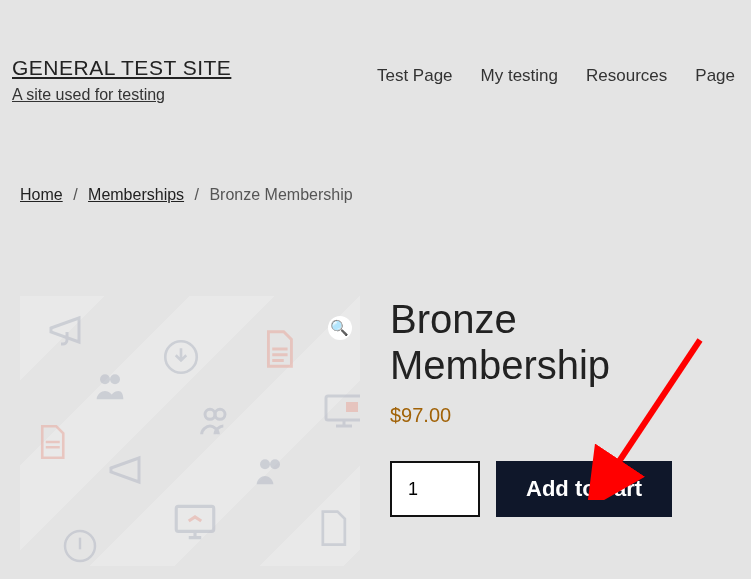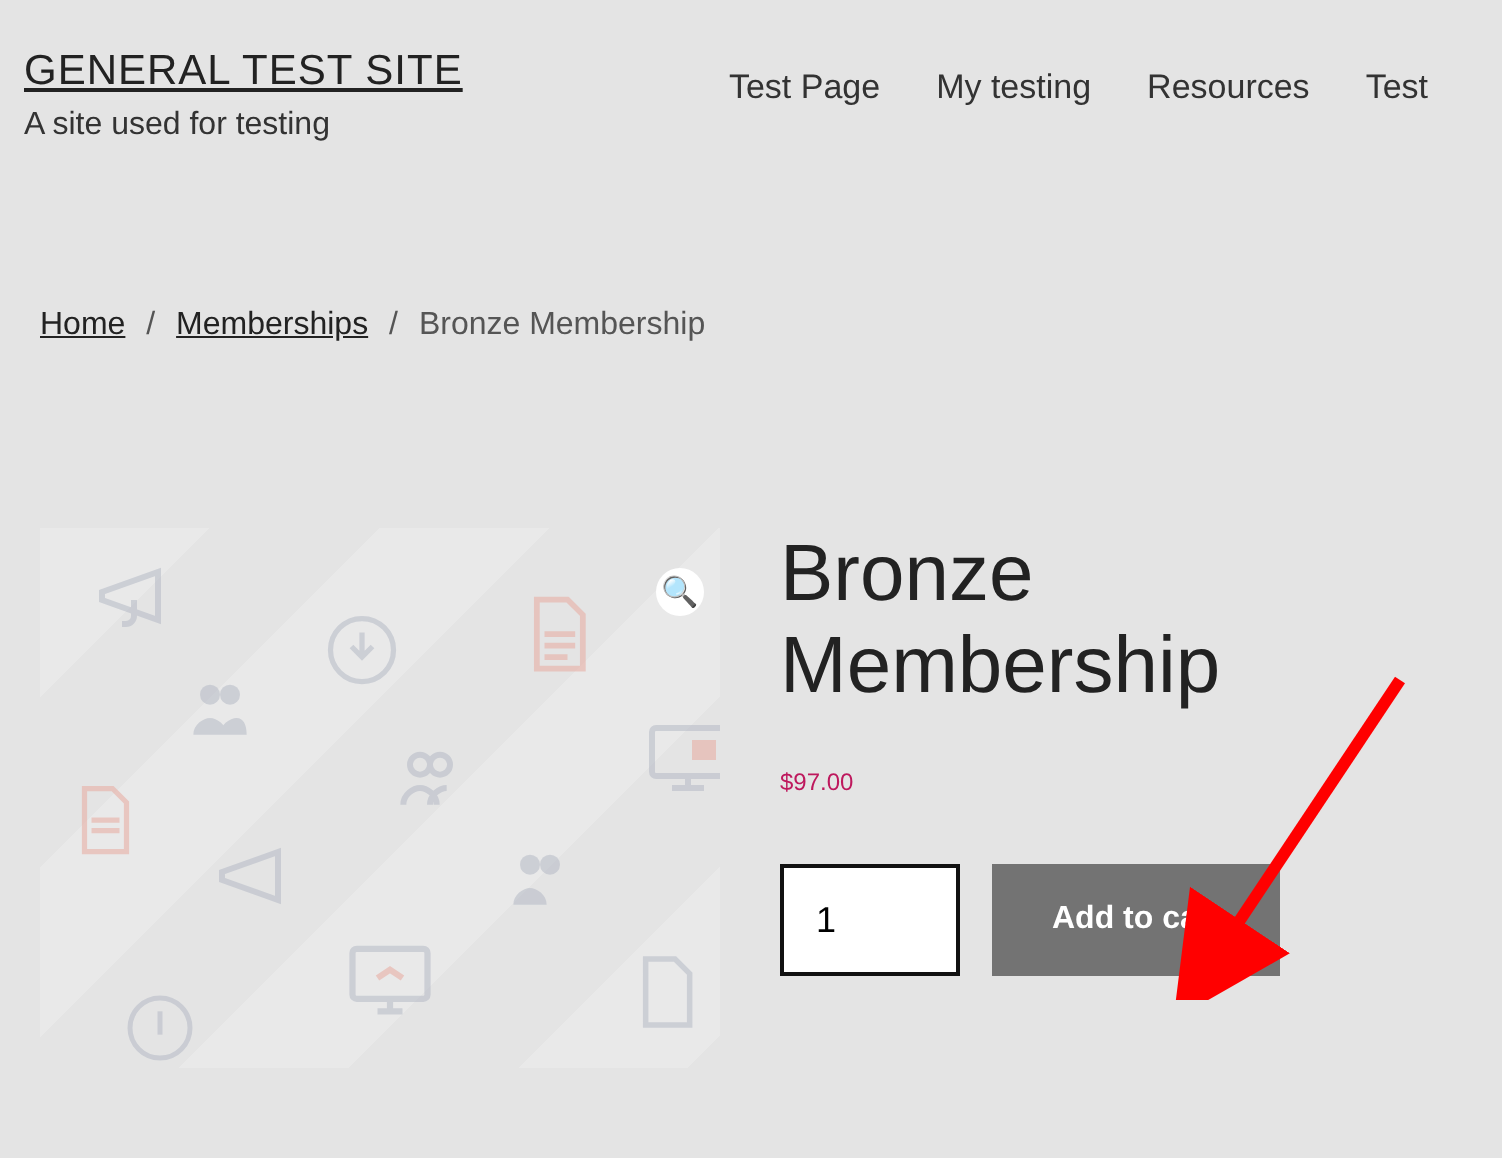--- a/index.html
+++ b/index.html
@@ -8,34 +8,36 @@
       background: #e4e4e4;
       width: 751px;
       height: 579px;
       overflow: hidden;
       position: relative;
     }
     .header {
       display: flex;
       justify-content: space-between;
       align-items: flex-start;
-      padding: 24px 37px 10px 12px;
+      padding: 24px 16px 10px 12px;
+      margin-top: 32px;
     }
     .site-branding { }
     .site-title {
       font-size: 21px;
       font-weight: 400;
       color: #222;
       text-decoration: underline;
       letter-spacing: 0.5px;
     }
     .site-tagline {
       font-size: 16px;
       color: #333;
       margin-top: 6px;
+      text-decoration: underline;
     }
     .nav {
       display: flex;
       gap: 28px;
       padding-top: 10px;
     }
     .nav-item {
       font-size: 17px;
       color: #333;
       cursor: pointer;
@@ -99,47 +101,47 @@
       font-size: 15px;
     }
     .product-details { flex: 1; }
     .product-title {
       font-size: 40px;
       font-weight: 400;
       color: #222;
       line-height: 1.15;
     }
     .product-price {
-      margin-top: 28px;
-      font-size: 12px;
-      color: #be185d;
+      margin-top: 16px;
+      font-size: 20px;
+      color: #a16207;
     }
     .cart-form {
       display: flex;
       gap: 16px;
       margin-top: 34px;
       align-items: stretch;
     }
     .qty-input {
       width: 90px;
       height: 56px;
       border: 2px solid #111;
       background: #fff;
       font-size: 18px;
       padding: 0 16px;
       outline: none;
       font-family: inherit;
     }
     .add-to-cart {
-      background: #737373;
+      background: #0f172a;
       color: #fff;
       border: none;
       height: 56px;
       padding: 0 30px;
-      font-size: 16px;
+      font-size: 22px;
       font-weight: 600;
       cursor: pointer;
       font-family: inherit;
     }
     .annotation-arrow {
       position: absolute;
       pointer-events: none;
     }
   </style>
 </head>
@@ -147,21 +149,21 @@
 
 <div class="header">
   <div class="site-branding">
     <div class="site-title">GENERAL TEST SITE</div>
     <div class="site-tagline">A site used for testing</div>
   </div>
   <nav class="nav">
     <span class="nav-item">Test Page</span>
     <span class="nav-item">My testing</span>
     <span class="nav-item">Resources</span>
-    <span class="nav-item">Test</span>
+    <span class="nav-item">Page</span>
   </nav>
 </div>
 
 <div class="breadcrumb">
   <span class="breadcrumb-link">Home</span>
   <span class="breadcrumb-sep">/</span>
   <span class="breadcrumb-link">Memberships</span>
   <span class="breadcrumb-sep">/</span>
   <span class="breadcrumb-current">Bronze Membership</span>
 </div>

